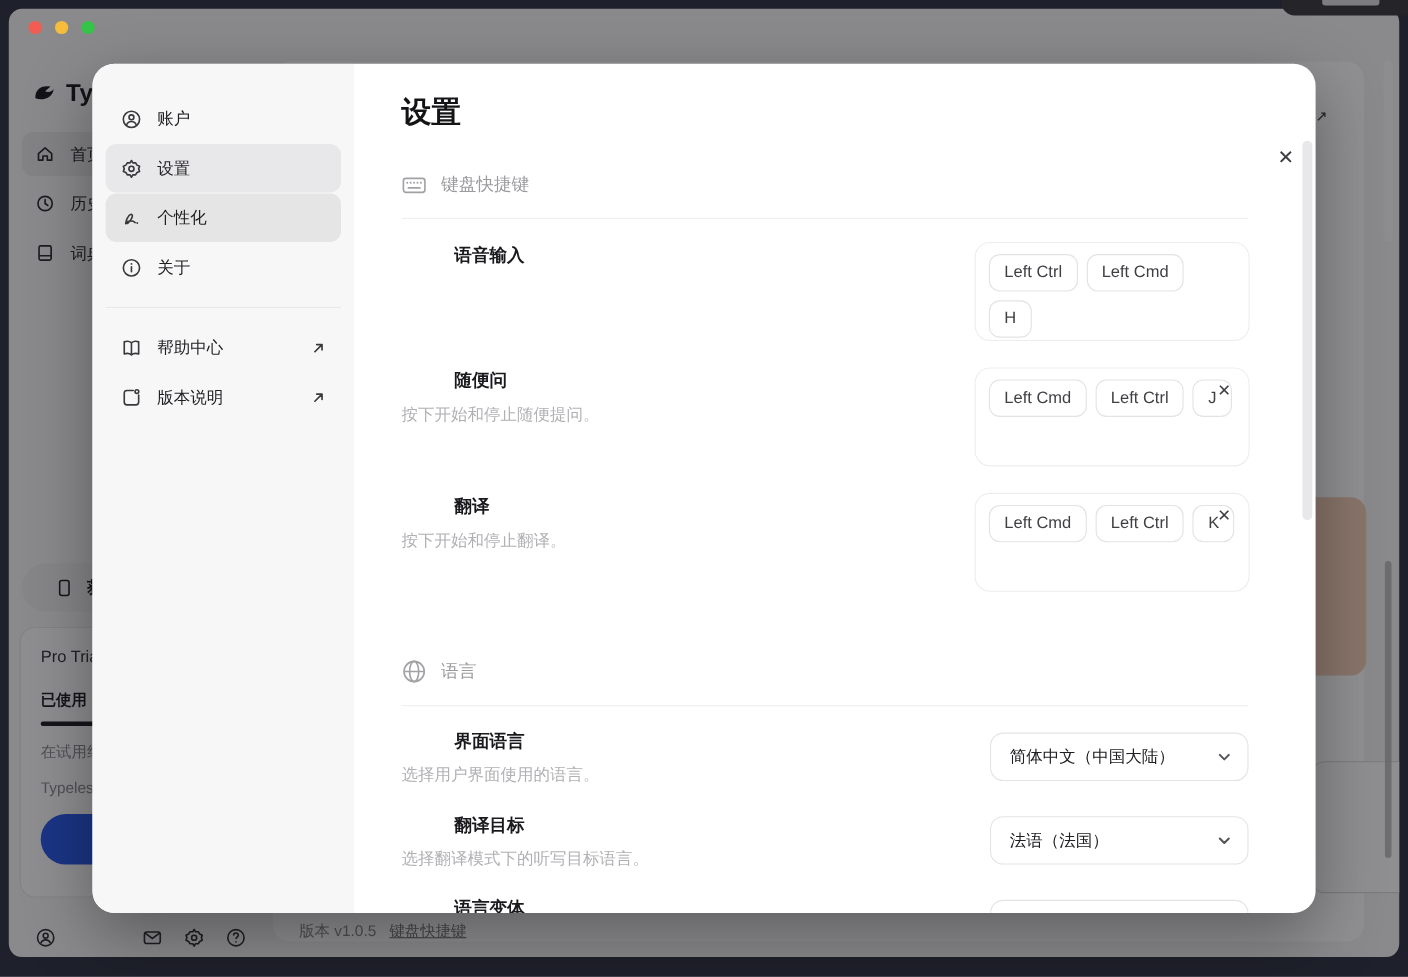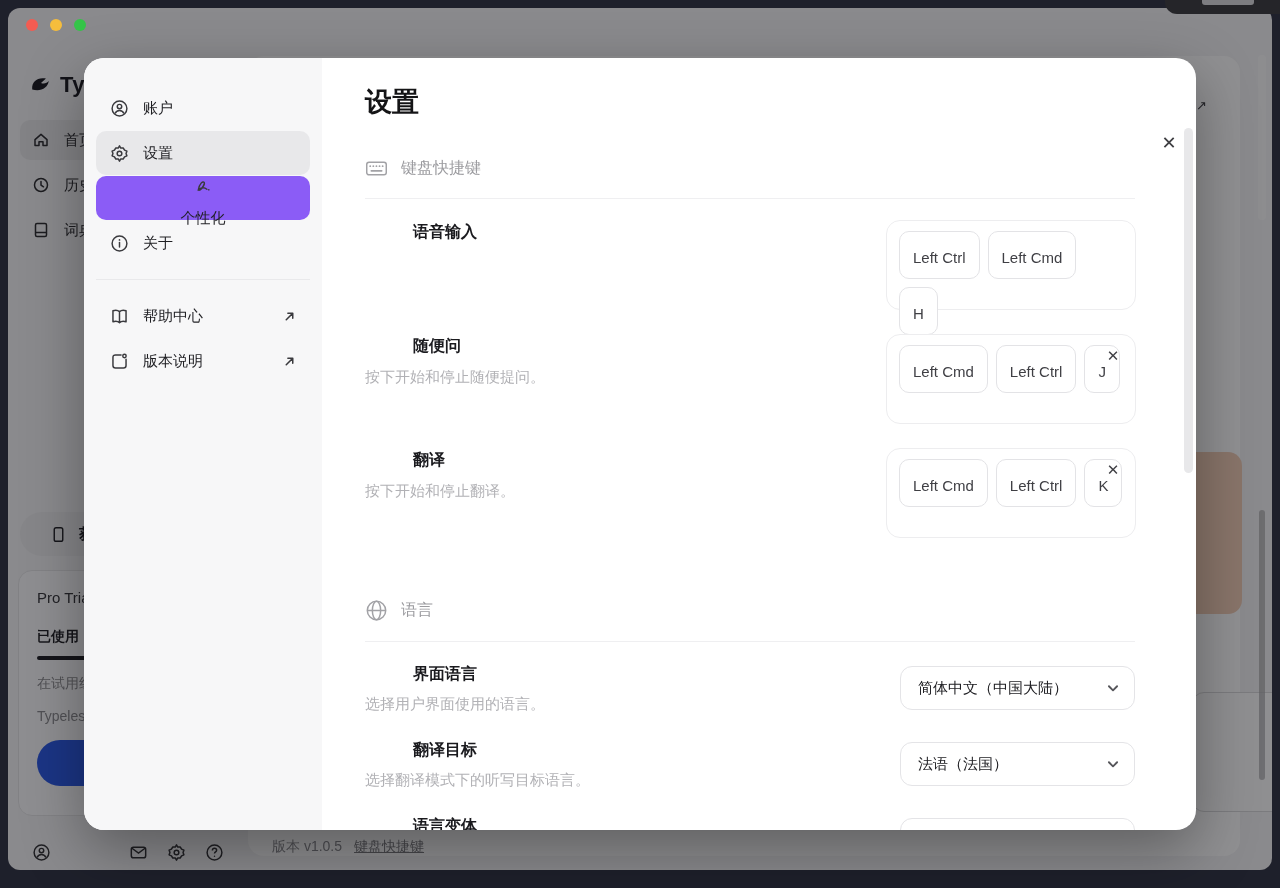--- a/index.html
+++ b/index.html
@@ -57,39 +57,39 @@
 
   
   .modal { position:absolute; left:84px; top:58px; width:1112px; height:772px; background:#ffffff;
            border-radius:20px; z-index:100; display:flex; overflow:hidden;
            box-shadow:0 20px 60px rgba(0,0,0,.35); }
   .modal-sidebar { width:238px; background:#f7f7f8; padding-top:27px; flex-shrink:0; }
   .m-item { height:44px; margin:1px 12px 0; border-radius:10px; display:flex; align-items:center; gap:14px;
             padding:0 14px; font-size:15px; color:#1f1f23; cursor:default; }
   .m-item svg { color:#3a3a3e; flex-shrink:0; }
   .m-item.selected { background:#e8e8ea; }
-  .m-item.hovered { background:#8b5cf6;flex-direction:column; }
+  .m-item.hovered { background:#e5e5e5; }
   .m-divider { height:1px; background:#e9e9eb; margin:14px 12px; }
   .ext-arrow { margin-left:auto; color:#b4b4b8; }
 
   .modal-content { position:relative; flex:1; overflow:hidden; }
   .m-title { position:absolute; left:43px; top:26px; font-size:27px; font-weight:bold; color:#141416; }
   .close-btn { position:absolute; left:834px; top:72px; width:26px; height:26px; border:none; background:transparent;
                font-size:18px; color:#3f3f43; line-height:26px; text-align:center; }
   .section-hd { position:absolute; left:43px; display:flex; align-items:center; gap:13px;
                 font-size:16px; font-weight:500; color:#9b9b9f; }
   .section-hd svg { color:#a2a2a6; }
   .hdivider { position:absolute; left:43px; width:770px; height:1px; background:#efeff1; }
   .row-title { position:absolute; left:43px; font-size:16px; font-weight:600; color:#1a1a1e;margin-left:48px; }
   .row-desc { position:absolute; left:43px; font-size:15px; color:#b1b1b5; }
   .keys-panel { position:absolute; left:564px; width:250px; height:90px; border:1px solid #ededef;
                 border-radius:14px; padding:10px 12px; display:flex; flex-wrap:wrap;
                 align-content:flex-start; gap:8px; background:#fff; }
-  .chip { border:1px solid #e3e3e6; border-radius:10px; padding:15px 13px; font-size:15px; color:#3f3f44;
-          line-height:22px; background:#fff; height:48px; white-space:nowrap; }
+  .chip { border:1px solid #e3e3e6; border-radius:10px; padding:5px 13px; font-size:15px; color:#3f3f44;
+          line-height:22px; background:#fff; height:34px; white-space:nowrap; }
   .remove-btn { position:absolute; top:11px; right:12px; border:none; background:transparent;
                 font-size:15px; color:#3f3f44; width:20px; height:20px; line-height:20px; }
   .select-box { position:absolute; left:578px; width:235px; height:44px; border:1px solid #e4e4e7;
                 border-radius:12px; background:#fff; display:flex; align-items:center;
                 padding:0 14px 0 17px; font-size:15px; color:#202024; }
   .select-box svg { margin-left:auto; color:#55555a; }
   .modal-scrollbar { position:absolute; left:862px; top:70px; width:9px; height:345px;
                      background:#e8e8ea; border-radius:5px; }
 </style>
 </head>

